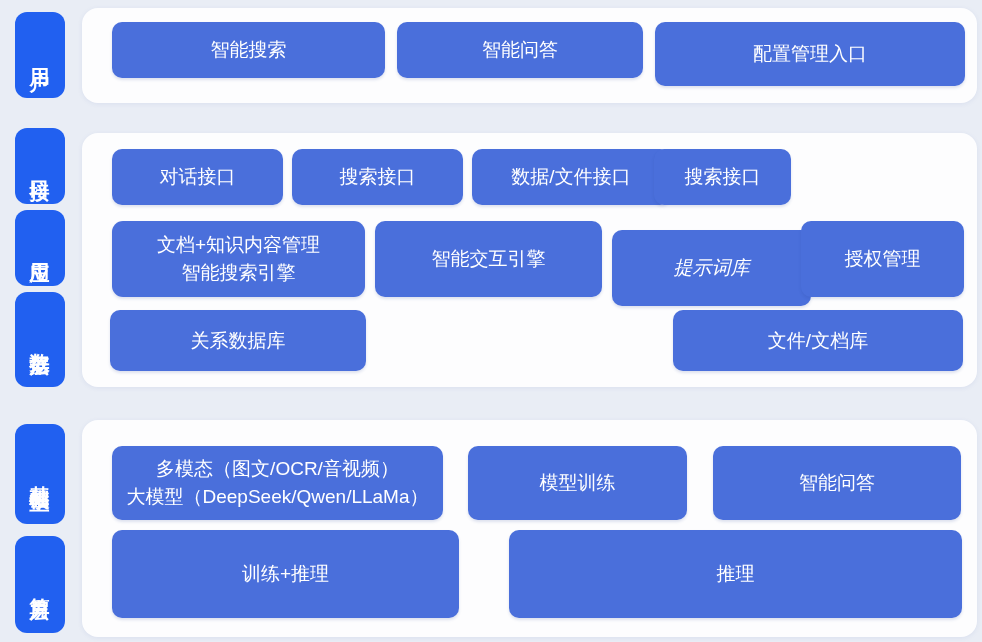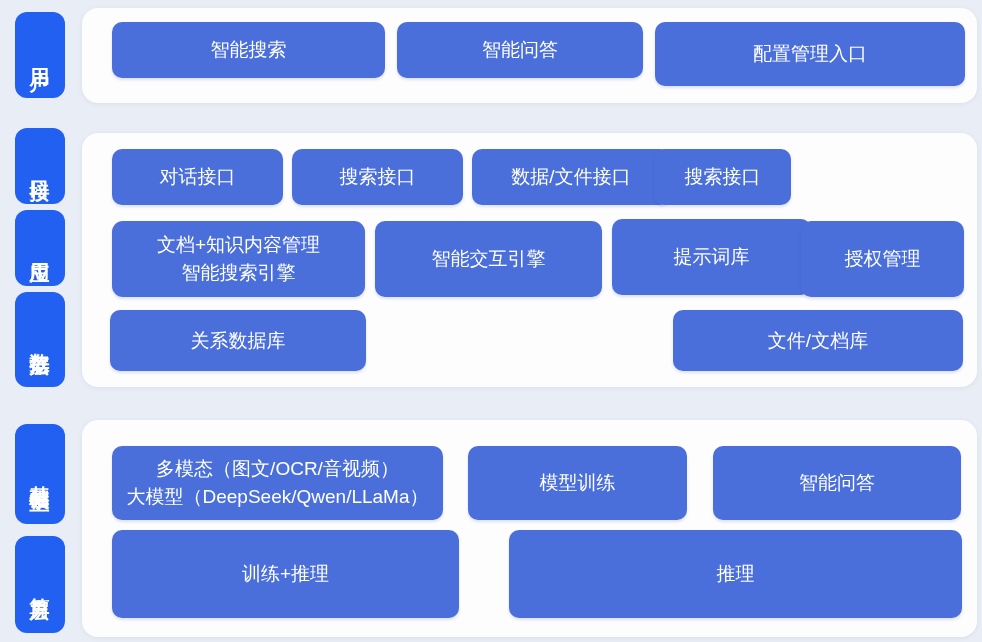--- a/index.html
+++ b/index.html
@@ -81,21 +81,21 @@
   <div class="node" style="left:112px; top:149px; width:171px; height:56px;">对话接口</div>
   <div class="node" style="left:292px; top:149px; width:171px; height:56px;">搜索接口</div>
   <div class="node" style="left:472px; top:149px; width:198px; height:56px;">数据/文件接口</div>
   <div class="node" style="left:654px; top:149px; width:137px; height:56px;">搜索接口</div>
 
   <div class="node" style="left:112px; top:221px; width:253px; height:76px;border-radius:11px;">
     <span>文档+知识内容管理</span>
     <span>智能搜索引擎</span>
   </div>
   <div class="node" style="left:375px; top:221px; width:227px; height:76px;">智能交互引擎</div>
-  <div class="node" style="left:612px; top:219px; width:199px; height:76px;">提示词库</div>
+  <div class="node" style="left:612px; top:230px; width:199px; height:76px;font-style:italic;">提示词库</div>
   <div class="node" style="left:801px; top:221px; width:163px; height:76px;">授权管理</div>
 
   <div class="node" style="left:110px; top:310px; width:256px; height:61px;">关系数据库</div>
   <div class="node" style="left:673px; top:310px; width:290px; height:61px;">文件/文档库</div>
 
   <div class="panel" style="left:82px; top:420px; width:895px; height:217px;"></div>
   <div class="vlabel" style="left:15px; top:424px; width:50px; height:100px;">基础模型</div>
   <div class="vlabel" style="left:15px; top:536px; width:50px; height:97px;">算力层</div>
 
   <div class="node" style="left:112px; top:446px; width:331px; height:74px;">

